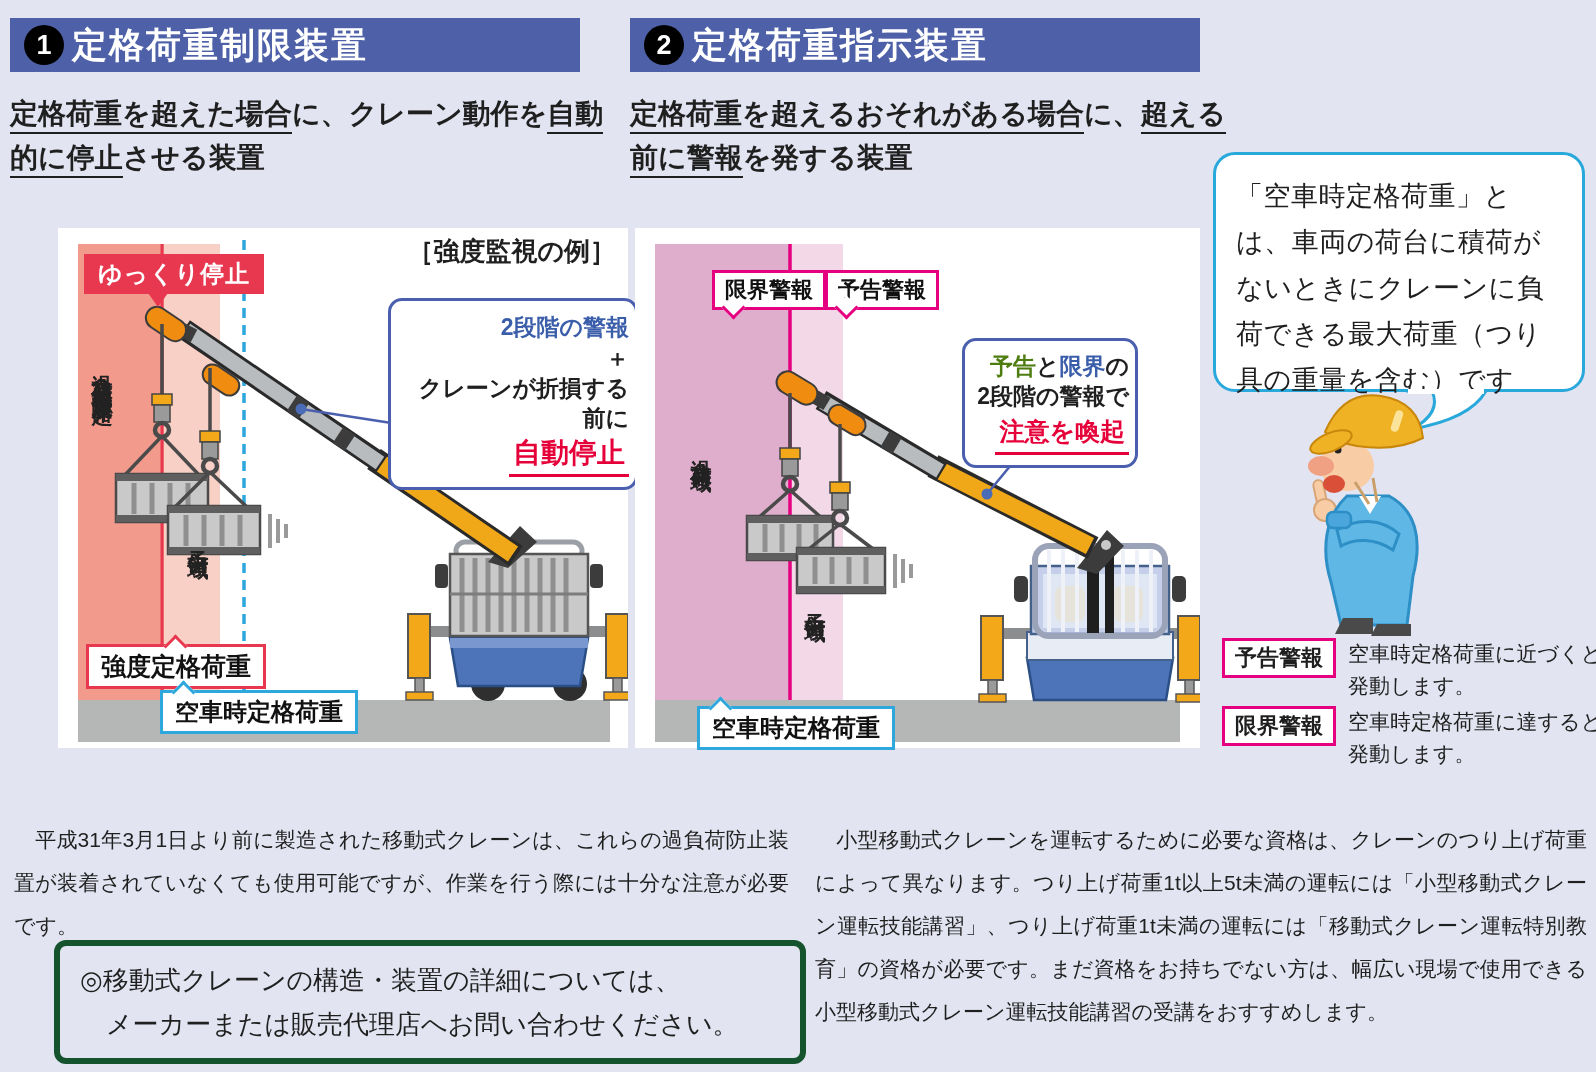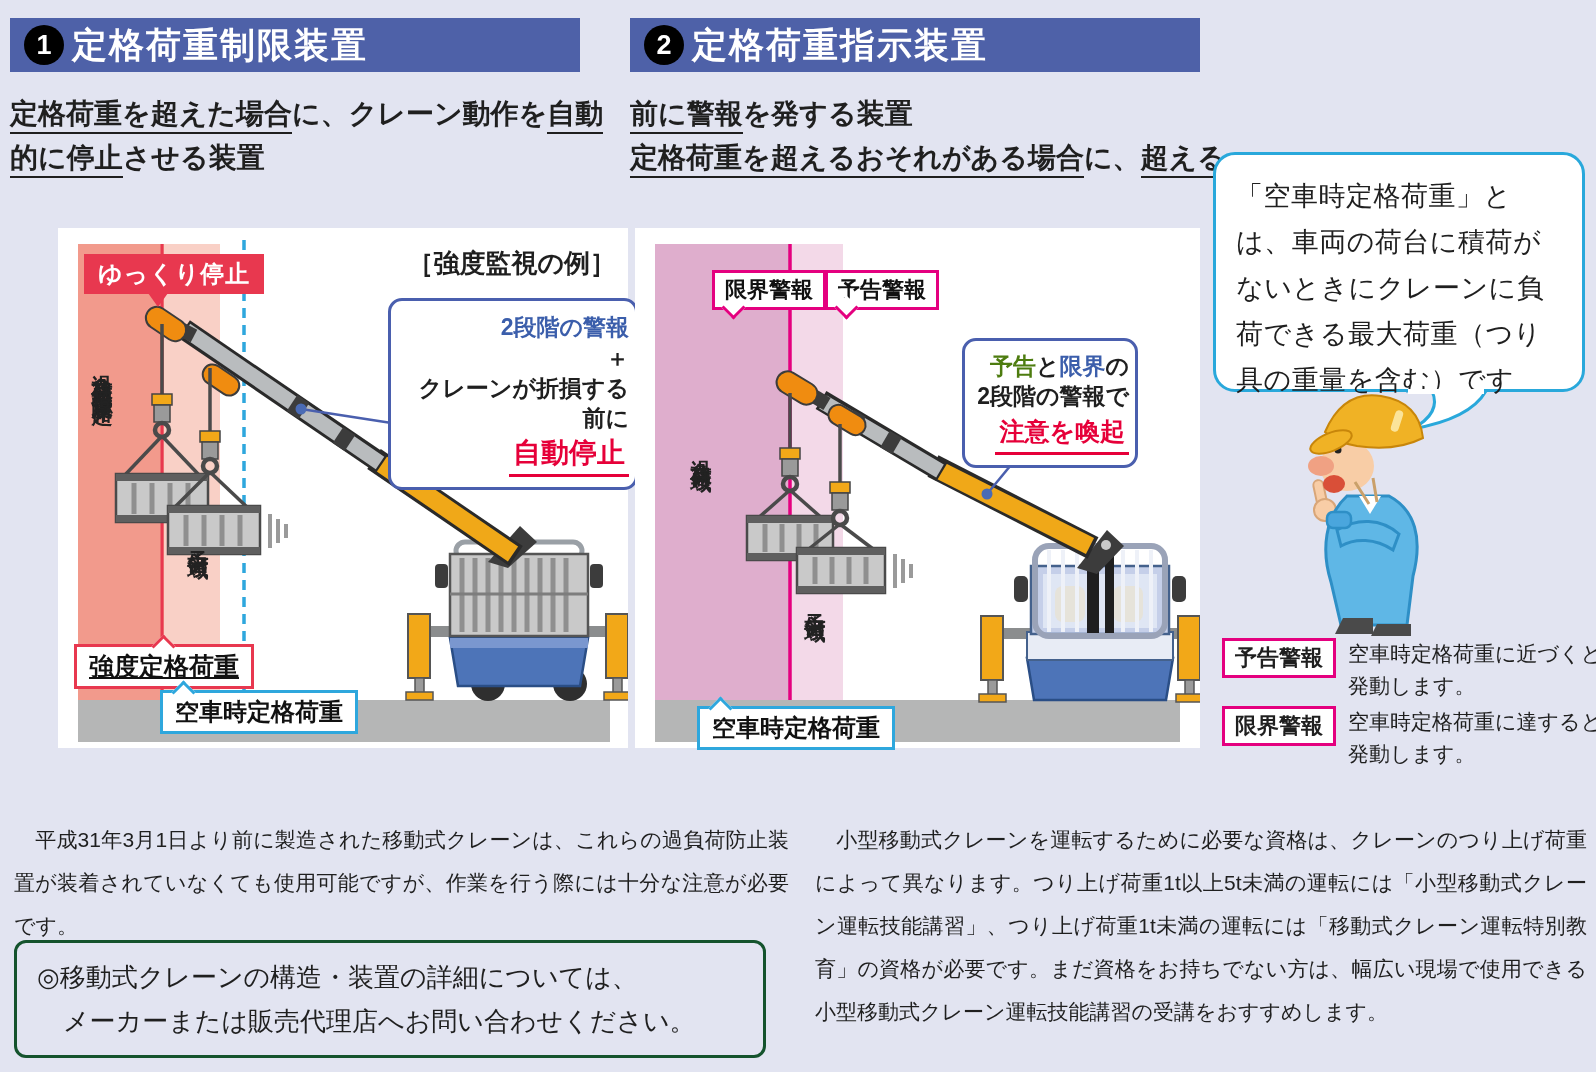--- a/index.html
+++ b/index.html
@@ -14,21 +14,21 @@
   .hdr{height:54px;background:#4e61a8;display:flex;align-items:center;padding-left:14px;box-sizing:border-box;}
   .hdr .badge{width:40px;height:40px;border-radius:50%;background:#000;color:#fff;display:flex;align-items:center;justify-content:center;font-size:27px;font-weight:700;flex:0 0 auto;}
   .hdr .ttl{color:#fff;font-size:35px;font-weight:700;margin-left:8px;letter-spacing:2px;}
   
   .desc{font-size:28px;font-weight:600;line-height:44px;color:#1f1f1f;}
   .desc .u{border-bottom:2.5px solid #1f1f1f;padding-bottom:3px;}
   
   .panel{background:#fff;}
   .panel .lbl-stop{position:absolute;left:26px;top:26px;background:#e8384f;color:#fff;font-size:24px;font-weight:700;padding:4px 14px;letter-spacing:1px;}
   .panel .lbl-stop::after{content:"";position:absolute;left:64px;bottom:-13px;border:10px solid transparent;border-top:14px solid #e8384f;border-bottom:0;}
-  .panel .caption{position:absolute;right:12px;top:18px;font-size:26px;font-weight:700;}
+  .panel .caption{position:absolute;right:12px;top:6px;font-size:26px;font-weight:700;}
   .vtext{writing-mode:vertical-rl;font-size:21px;font-weight:600;letter-spacing:3px;color:#222;}
   .tagbox{position:absolute;background:#fff;font-weight:700;color:#111;white-space:nowrap;}
   .tagbox.red{border:3px solid #e8384f;font-size:25px;padding:3px 12px;}
   .tagbox.cyan{border:3px solid #2ea7dd;font-size:24px;padding:3px 12px;}
   .tagbox.magenta{border:3px solid #e4007f;font-size:22px;padding:2px 10px;}
   .tail-up::before{content:"";position:absolute;top:-9px;width:14px;height:14px;background:#fff;transform:rotate(45deg);border-left:3px solid;border-top:3px solid;border-color:inherit;}
   .tail-down::before{content:"";position:absolute;bottom:-9px;width:14px;height:14px;background:#fff;transform:rotate(45deg);border-right:3px solid;border-bottom:3px solid;border-color:inherit;}
   .tagbox.red.tail-up::before{border-color:#e8384f;left:78px;}
   .tagbox.cyan.tail-up::before{border-color:#2ea7dd;}
   .tagbox.magenta.tail-down::before{border-color:#e4007f;}
@@ -39,21 +39,21 @@
   .callout .c-red{color:#e60039;font-size:28px;font-weight:700;line-height:40px;border-bottom:3px solid #e60039;display:inline-block;padding:0 4px 1px;}
   
   .bubble{background:#fff;border:3px solid #29a8db;border-radius:22px;padding:18px 20px;box-sizing:border-box;}
   .bubble .btxt{font-size:27px;line-height:46px;font-weight:500;color:#1f1f1f;letter-spacing:0.5px;}
   
   .legend-row{display:flex;align-items:flex-start;}
   .legend-label{border:3px solid #e4007f;background:#fff;font-size:22px;font-weight:700;padding:2px 10px;white-space:nowrap;}
   .legend-desc{font-size:21px;line-height:32px;font-weight:500;margin-left:12px;width:272px;}
   
   .para{font-size:21px;line-height:43px;font-weight:500;color:#1f1f1f;text-align:justify;}
-  .notebox{border:3px solid #14532d;border-radius:12px;padding:12px 20px;box-sizing:border-box;}
+  .notebox{border:6px solid #14532d;border-radius:12px;padding:12px 20px;box-sizing:border-box;margin-left:40px;}
   .notebox div{font-size:26px;line-height:44px;font-weight:500;}
 </style>
 </head>
 <body>
 
 <div class="abs hdr" style="left:10px;top:18px;width:570px;">
   <div class="badge">
       <span>1</span>
     </div>
   <div class="ttl">定格荷重制限装置</div>
@@ -64,22 +64,22 @@
       <span>2</span>
     </div>
   <div class="ttl">定格荷重指示装置</div>
 </div>
 
 <div class="abs desc" style="left:10px;top:92px;width:600px;">
   <div><span class="u">定格荷重を超えた場合</span><span>に、クレーン動作を</span><span class="u">自動</span></div>
   <div><span class="u">的に停止</span><span>させる装置</span></div>
 </div>
 <div class="abs desc" style="left:630px;top:92px;width:600px;">
+  <div><span class="u">定格荷重を超えるおそれがある場合</span><span>に、</span><span class="u">超える</span></div>
   <div><span class="u">前に警報</span><span>を発する装置</span></div>
-  <div><span class="u">定格荷重を超えるおそれがある場合</span><span>に、</span><span class="u">超える</span></div>
 </div>
 
 <div class="abs panel" style="left:10px;top:228px;width:570px;height:520px;margin-left:48px;">
   <svg width="570" height="520" viewBox="0 0 570 520">
     <rect x="20" y="16" width="86" height="456" fill="#f29a8c"></rect>
     <rect x="106" y="16" width="56" height="456" fill="#f9d0c6"></rect>
     <rect x="20" y="472" width="532" height="42" fill="#b5b6b6"></rect>
     <line x1="186" y1="12" x2="186" y2="472" stroke="#2ea7dd" stroke-width="3.5" stroke-dasharray="10 7"></line>
     <line x1="104" y1="16" x2="104" y2="472" stroke="#e8384f" stroke-width="3"></line>
 
@@ -144,21 +144,21 @@
     </g>
 
     <line x1="340" y1="196" x2="243" y2="181" stroke="#4a5fae" stroke-width="2.5"></line>
     <circle cx="243" cy="181" r="5.5" fill="#4a6bb5"></circle>
   </svg>
 
   <div class="lbl-stop">ゆっくり停止</div>
   <div class="caption">［強度監視の例］</div>
   <div class="vtext abs" style="left:30px;top:130px;height:320px;">過負荷領域（強度限界超）</div>
   <div class="vtext abs" style="left:126px;top:305px;height:120px;">予告領域</div>
-  <div class="tagbox red tail-up" style="left:16px;top:416px;text-decoration:underline;">強度定格荷重</div>
+  <div class="tagbox red tail-up" style="left:28px;top:416px;">強度定格荷重</div>
   <div class="tagbox cyan tail-up" style="left:102px;top:462px;">空車時定格荷重</div>
   <div class="callout" style="left:330px;top:70px;width:232px;">
     <div class="c-blue">2段階の警報</div>
     <div class="c-black">＋</div>
     <div class="c-black">クレーンが折損する前に</div>
     <div><span class="c-red">自動停止</span></div>
   </div>
 </div>
 
 <div class="abs panel" style="left:635px;top:228px;width:565px;height:520px;">

